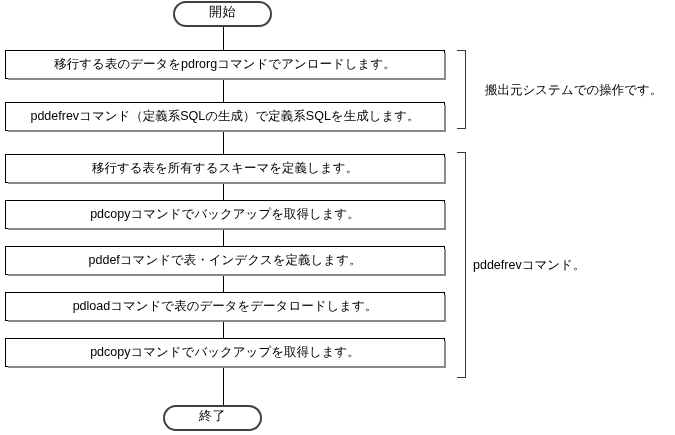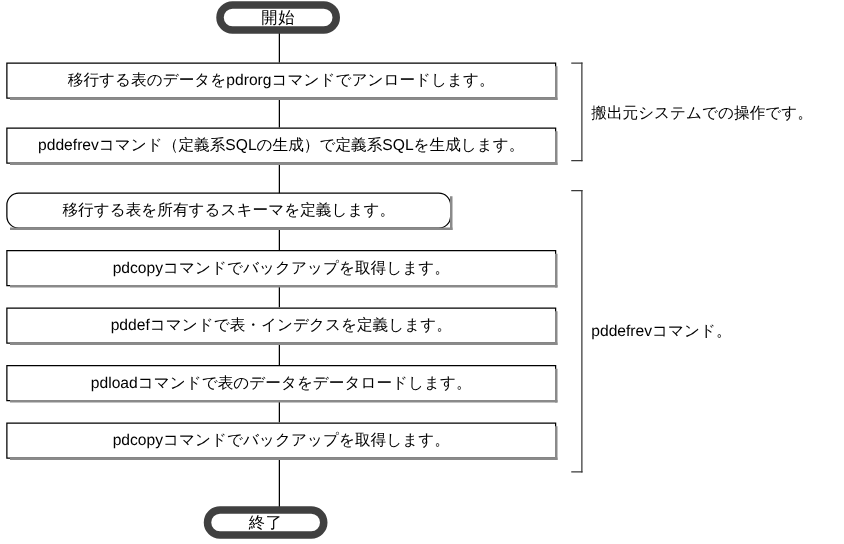--- a/index.html
+++ b/index.html
@@ -22,25 +22,24 @@
   .spine {
     position: absolute;
     width: 1px;
     background: #000000;
   }
 
   
   .terminal {
     position: absolute;
     box-sizing: border-box;
-    border: 6px solid #404040;
+    border: 2px solid #404040;
     border-radius: 14px;
     background: #ffffff;
     display: flex;
-    align-items: center;
     justify-content: center;
     font-size: 13px;
     color: #000000;
     letter-spacing: 0.5px;
     z-index: 3;
   }
 
   
   .proc {
     position: absolute;
@@ -113,21 +112,21 @@
     <span class="shadow-b"></span>
     <span>pddefrevコマンド（定義系SQLの生成）で定義系SQLを生成します。</span>
   </div>
 
   <div class="proc" style="left:5px; top:50px; width:440px; height:29px;">
     <span class="shadow-r"></span>
     <span class="shadow-b"></span>
     <span>移行する表のデータをpdrorgコマンドでアンロードします。</span>
   </div>
 
-  <div class="proc" style="left:5px; top:154px; width:356px; height:29px;border-radius:10px;">
+  <div class="proc" style="left:5px; top:154px; width:440px; height:29px;">
     <span class="shadow-r"></span>
     <span class="shadow-b"></span>
     <span>移行する表を所有するスキーマを定義します。</span>
   </div>
 
   <div class="proc" style="left:5px; top:200px; width:440px; height:29px;">
     <span class="shadow-r"></span>
     <span class="shadow-b"></span>
     <span>pdcopyコマンドでバックアップを取得します。</span>
   </div>
@@ -150,16 +149,16 @@
     <span>pdcopyコマンドでバックアップを取得します。</span>
   </div>
 
   <div class="terminal" style="left:163px; top:405px; width:99px; height:26px;">
     <span>終了</span>
   </div>
 
   <div class="bracket" style="left:457px; top:50px; width:9px; height:79px;"></div>
   <div class="bracket" style="left:457px; top:152px; width:9px; height:226px;"></div>
 
-  <div class="caption" style="left:473px; top:84px;">搬出元システムでの操作です。</div>
+  <div class="caption" style="left:485px; top:84px;">搬出元システムでの操作です。</div>
   <div class="caption" style="left:473px; top:259px;">pddefrevコマンド。</div>
 
 </div>
 
 </body></html>

